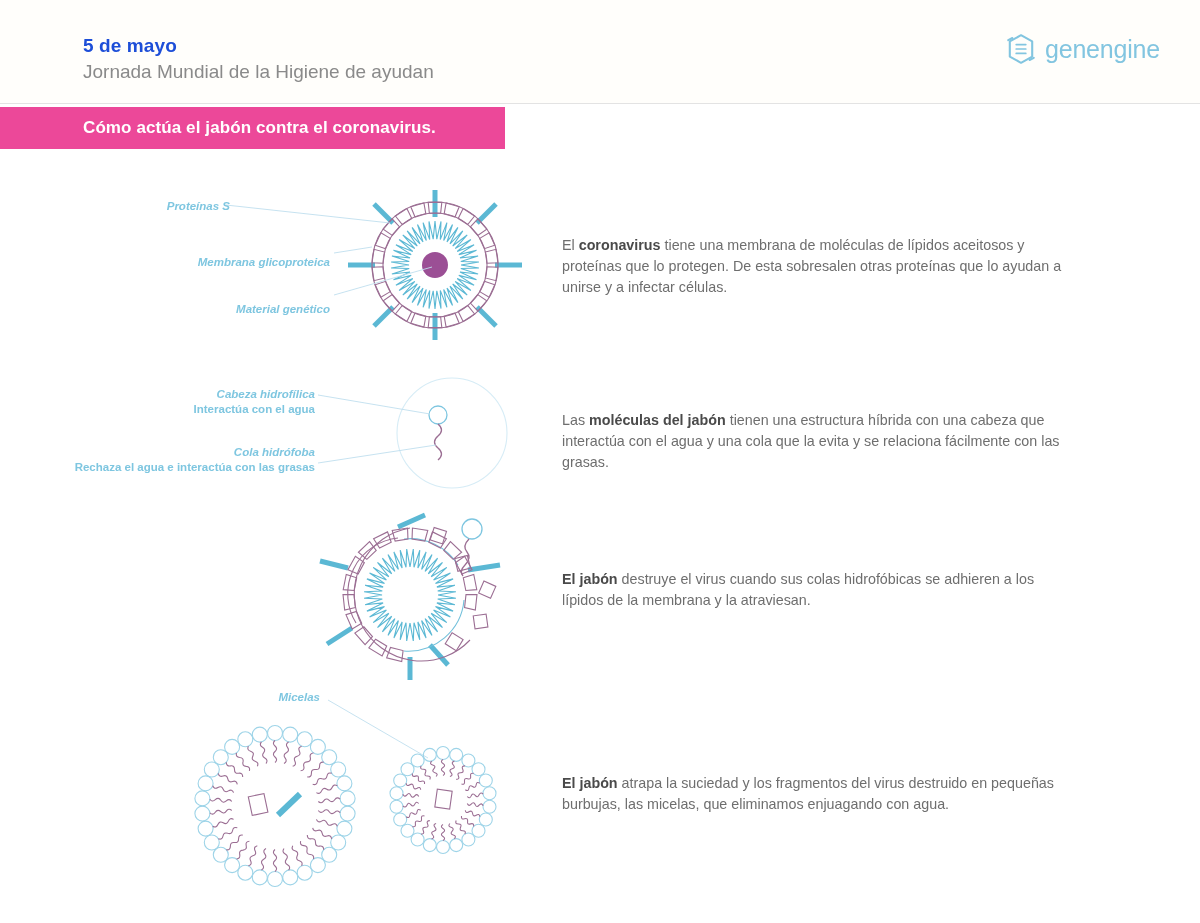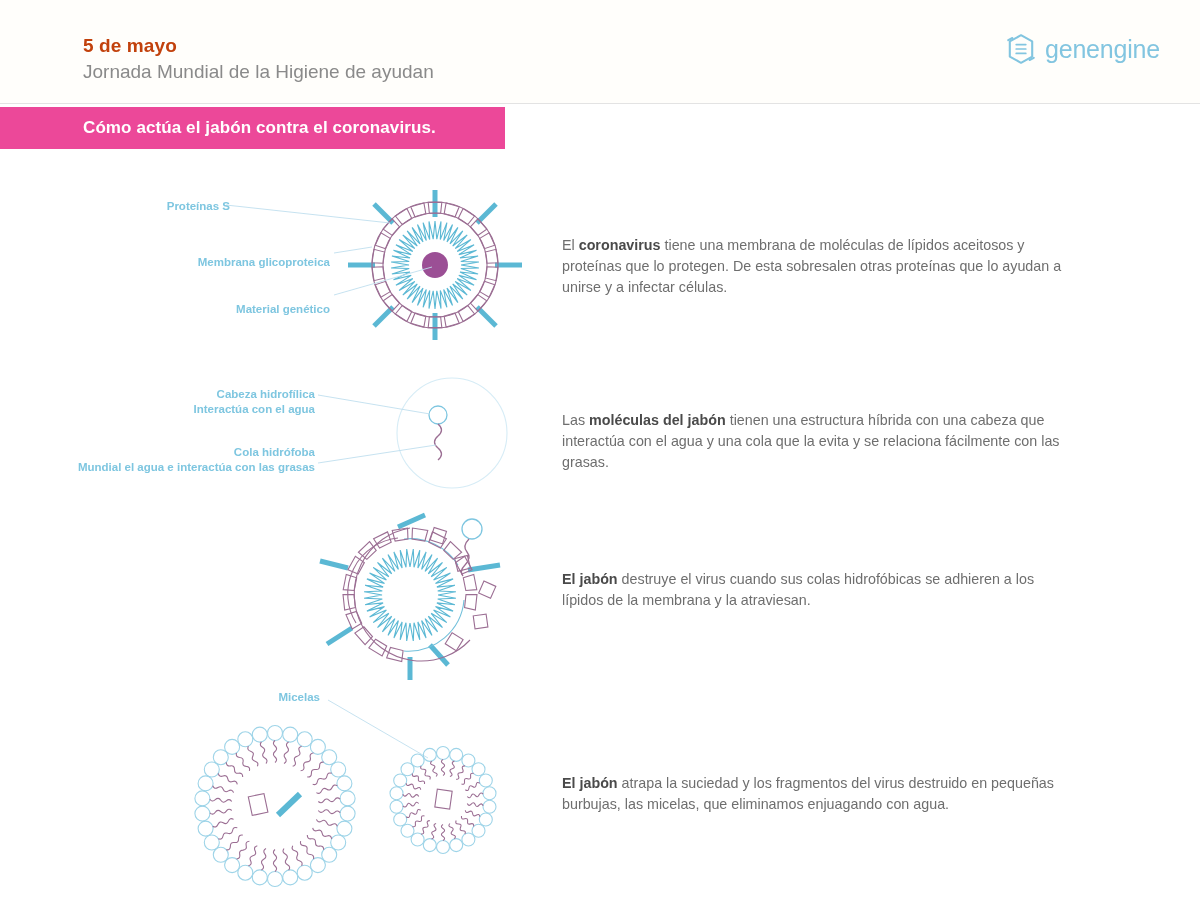--- a/index.html
+++ b/index.html
@@ -10,21 +10,21 @@
     overflow:hidden;
     position:relative;
   }
   .page{position:relative;width:1200px;height:923px;background:#fff;}
 
   
   .header{position:absolute;left:0;top:0;width:1200px;height:104px;background:#fffefb;}
   .header-divider{position:absolute;left:0;top:103px;width:1200px;height:1px;background:#e3e3e3;}
   .header-text{position:absolute;left:83px;top:34px;}
   .header-date{
-    font-size:19px;font-weight:bold;color:#c2410c;letter-spacing:.1px;line-height:24px;
+    font-size:19px;font-weight:bold;color:#1d4ed8;letter-spacing:.1px;line-height:24px;
   }
   .header-sub{
     font-size:19px;font-weight:normal;color:#8a8a8a;line-height:26px;margin-top:1px;
   }
 
   .logo{position:absolute;right:40px;top:33px;display:flex;align-items:center;gap:9px;}
   .logo-mark{width:30px;height:32px;display:block;}
   .logo-word{font-size:25px;color:#82c5e0;letter-spacing:-0.2px;line-height:30px;}
 
   
@@ -40,21 +40,21 @@
   .section{position:absolute;left:0;width:1200px;}
   .sec-art{position:absolute;left:0;top:0;width:540px;}
   .sec-text{
     position:absolute;left:562px;width:500px;
     font-size:14.3px;line-height:21px;color:#6e6e6e;
   }
   .sec-text b{color:#4a4a4a;font-weight:bold;}
 
   
   .lbl{position:absolute;color:#7ec6e0;font-size:11.5px;line-height:14.5px;text-align:right;}
-  .lbl .it{font-weight:bold;display:block;}
+  .lbl .it{font-style:italic;font-weight:bold;display:block;}
   .lbl .bd{font-weight:bold;display:block;}
 
   svg{display:block;overflow:visible;}
 </style>
 </head>
 <body>
 
 <div class="page">
 
   <div class="header">
@@ -165,21 +165,21 @@
           <line x1="318" y1="88" x2="436" y2="70"></line>
         </g>
       </svg>
 
       <div class="lbl" style="left:60px;top:12px;width:255px;">
         <span class="it">Cabeza hidrofílica</span>
         <span class="bd">Interactúa con el agua</span>
       </div>
       <div class="lbl" style="left:15px;top:70px;width:300px;">
         <span class="it">Cola hidrófoba</span>
-        <span class="bd">Mundial el agua e interactúa con las grasas</span>
+        <span class="bd">Rechaza el agua e interactúa con las grasas</span>
       </div>
     </div>
 
     <div class="sec-text" style="top:35px;">
       <span>Las </span><b>moléculas del jabón</b><span> tienen una estructura híbrida con una cabeza que interactúa con el agua y una cola que la evita y se relaciona fácilmente con las grasas.</span>
     </div>
   </div>
 
   <div class="section" style="top:505px;height:180px;">
 

